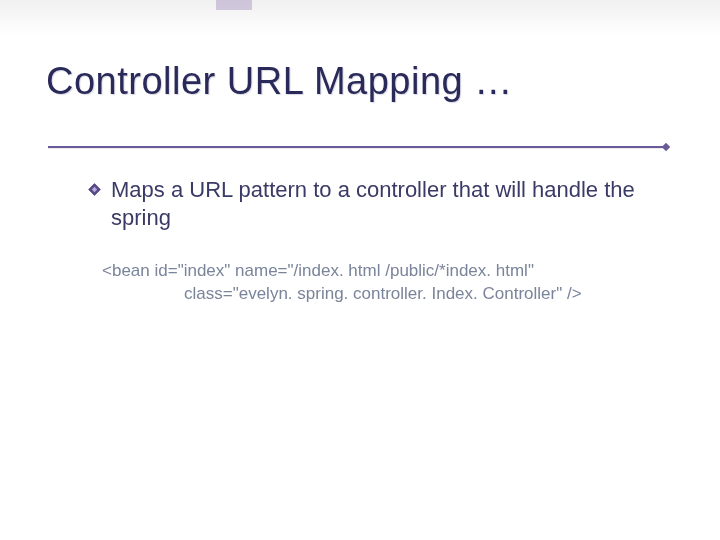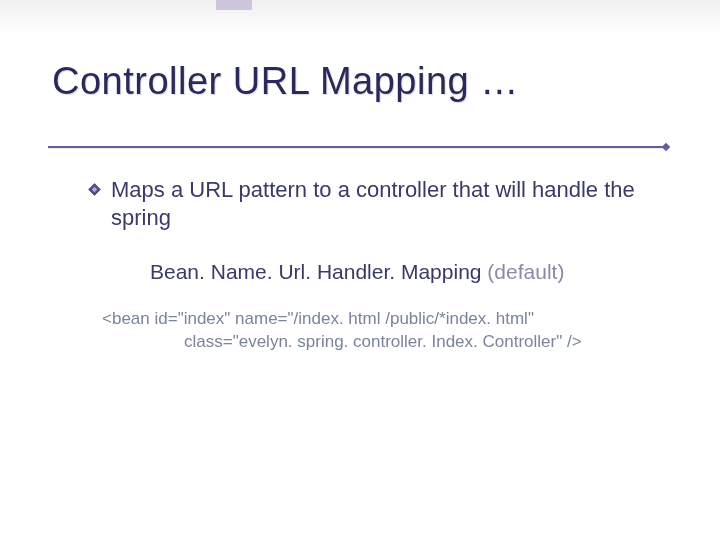--- a/index.html
+++ b/index.html
@@ -31,21 +31,21 @@
     top: 0;
     left: 216px;
     width: 36px;
     height: 10px;
     background: #b8a8cc;
     opacity: 0.6;
   }
   .title {
     position: absolute;
     top: 60px;
-    left: 52px;
+    left: 46px;
     font-size: 38px;
     font-weight: 400;
     letter-spacing: 0.5px;
     color: #2a2a5a;
     text-shadow: 1px 1px 1px rgba(180,180,200,0.5);
   }
   .rule {
     position: absolute;
     top: 146px;
     left: 48px;
@@ -124,23 +124,20 @@
     <div class="bullet-row">
       <span class="bullet-icon">
         <svg viewBox="0 0 14 14" width="13" height="13">
           <rect x="2.5" y="2.5" width="9" height="9" transform="rotate(45 7 7)" fill="#5a4a8a" stroke="#3a2a6a" stroke-width="0.6"></rect>
           <rect x="5" y="5" width="4" height="4" transform="rotate(45 7 7)" fill="#b8aad8"></rect>
         </svg>
       </span>
       <span class="bullet-text">Maps a URL pattern to a controller that will handle the spring</span>
     </div>
 
-    <div class="subhead">
-      <span>Bean. Name. Url. Handler. Mapping</span><span class="default"> (default)</span>
-    </div>
 
     <div class="code-block">
       <div>&lt;bean id="index" name="/index. html /public/*index. html"</div>
       <div class="code-line2">class="evelyn. spring. controller. Index. Controller" /&gt;</div>
     </div>
 
   </div>
 </div>
 
 </body></html>

